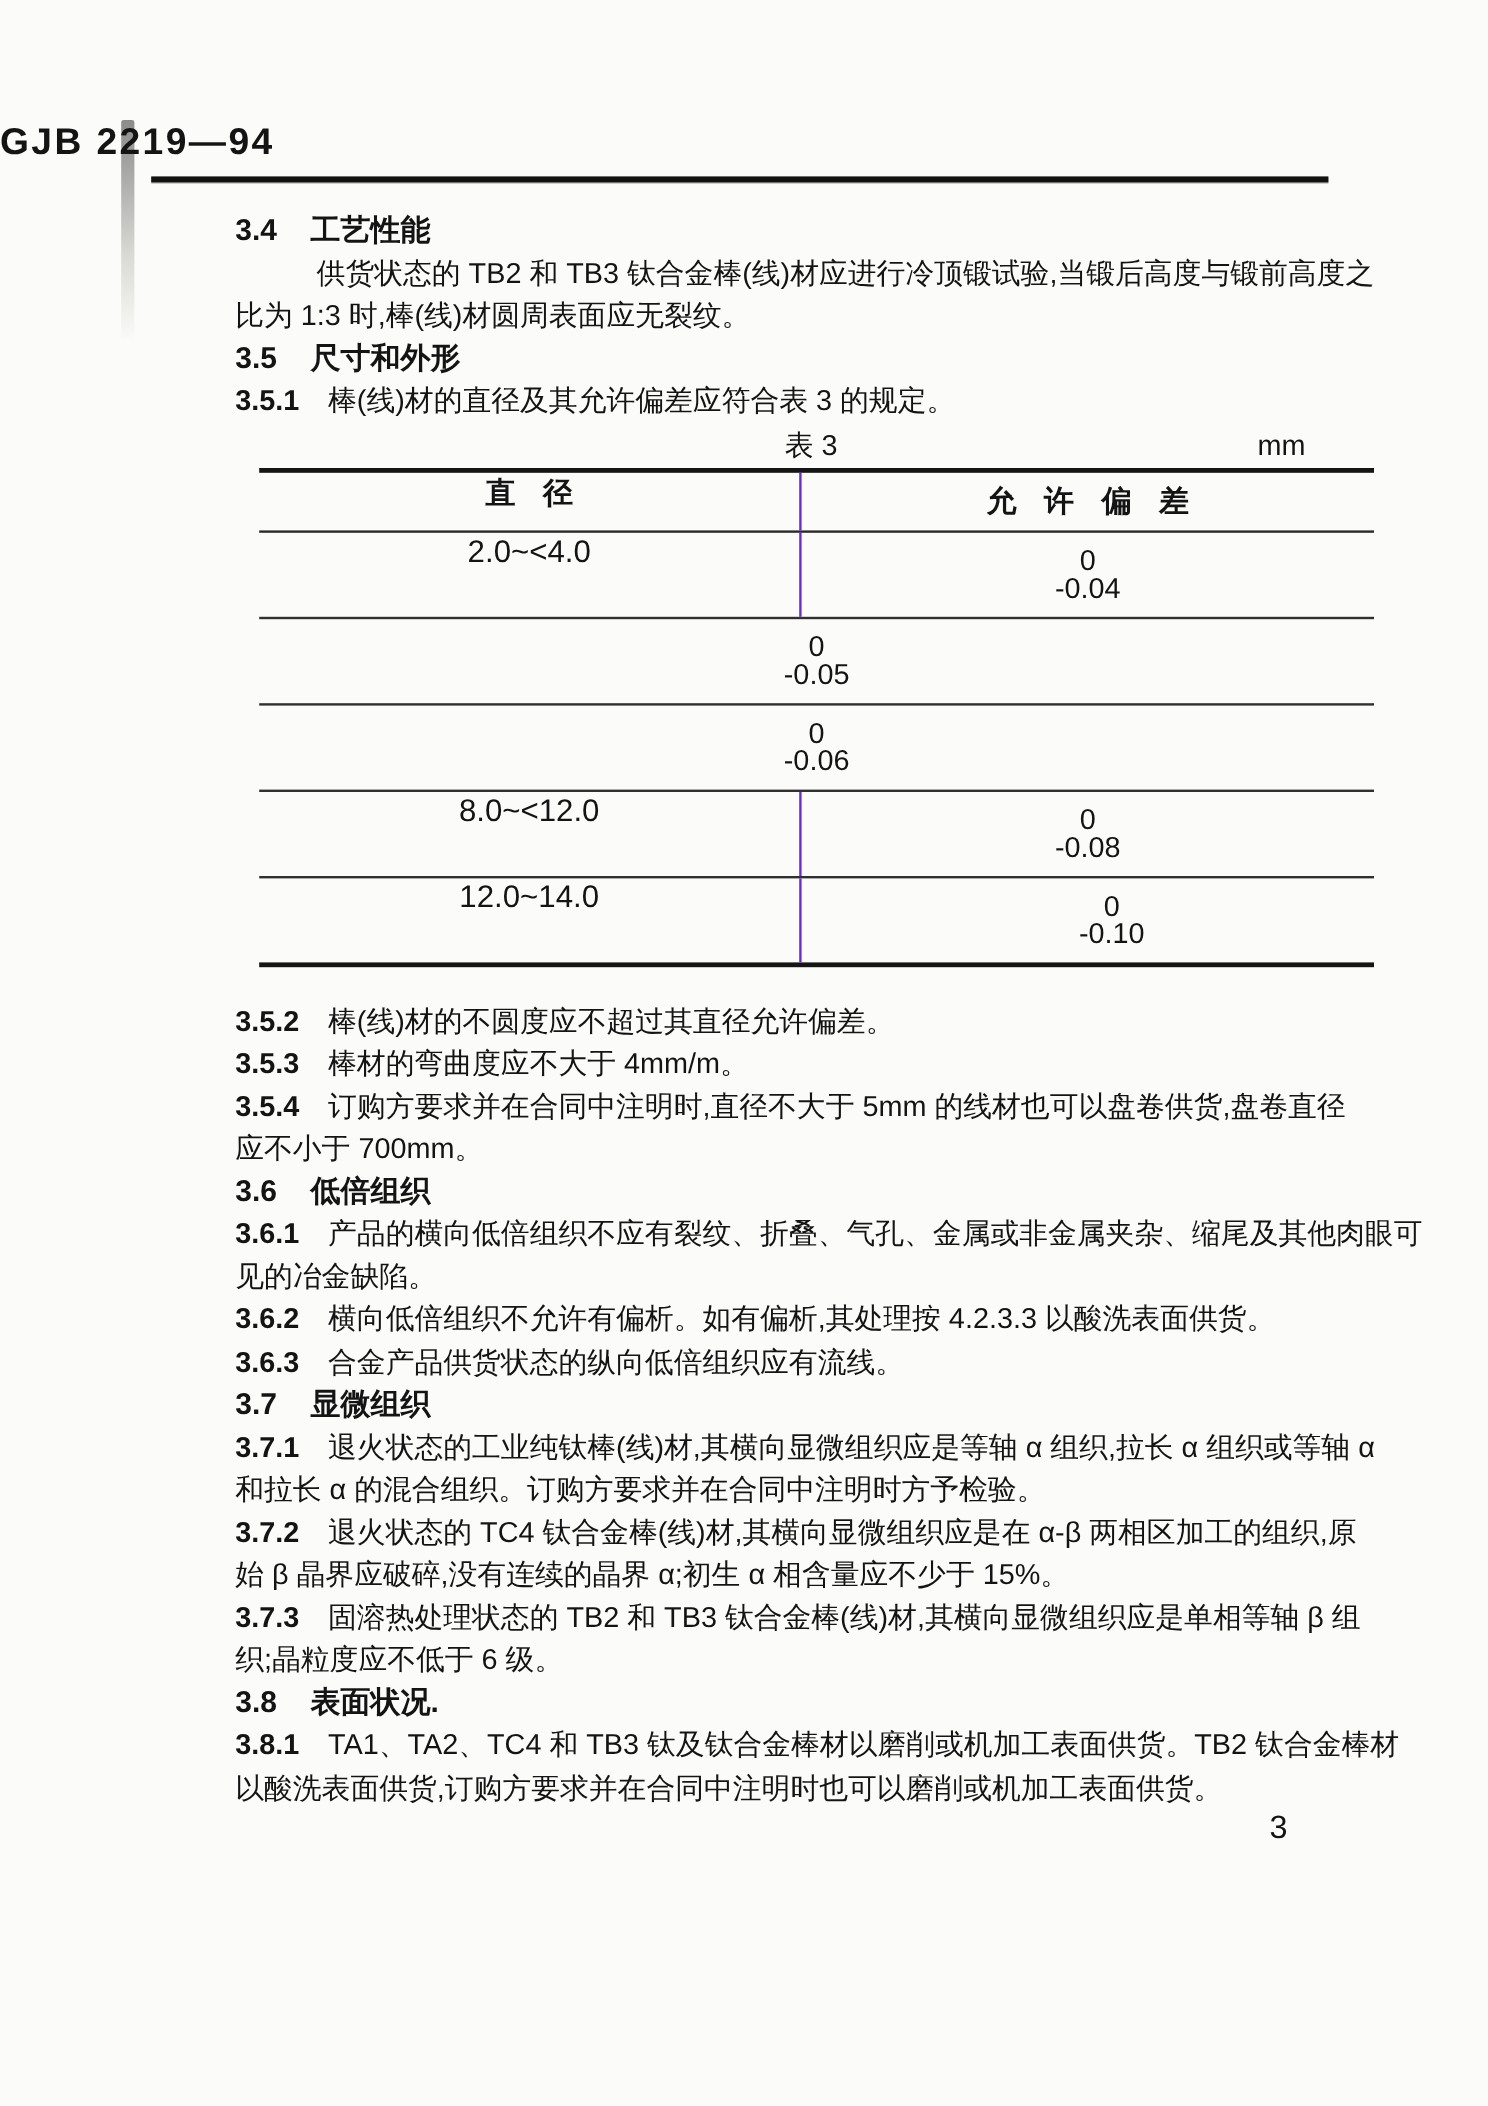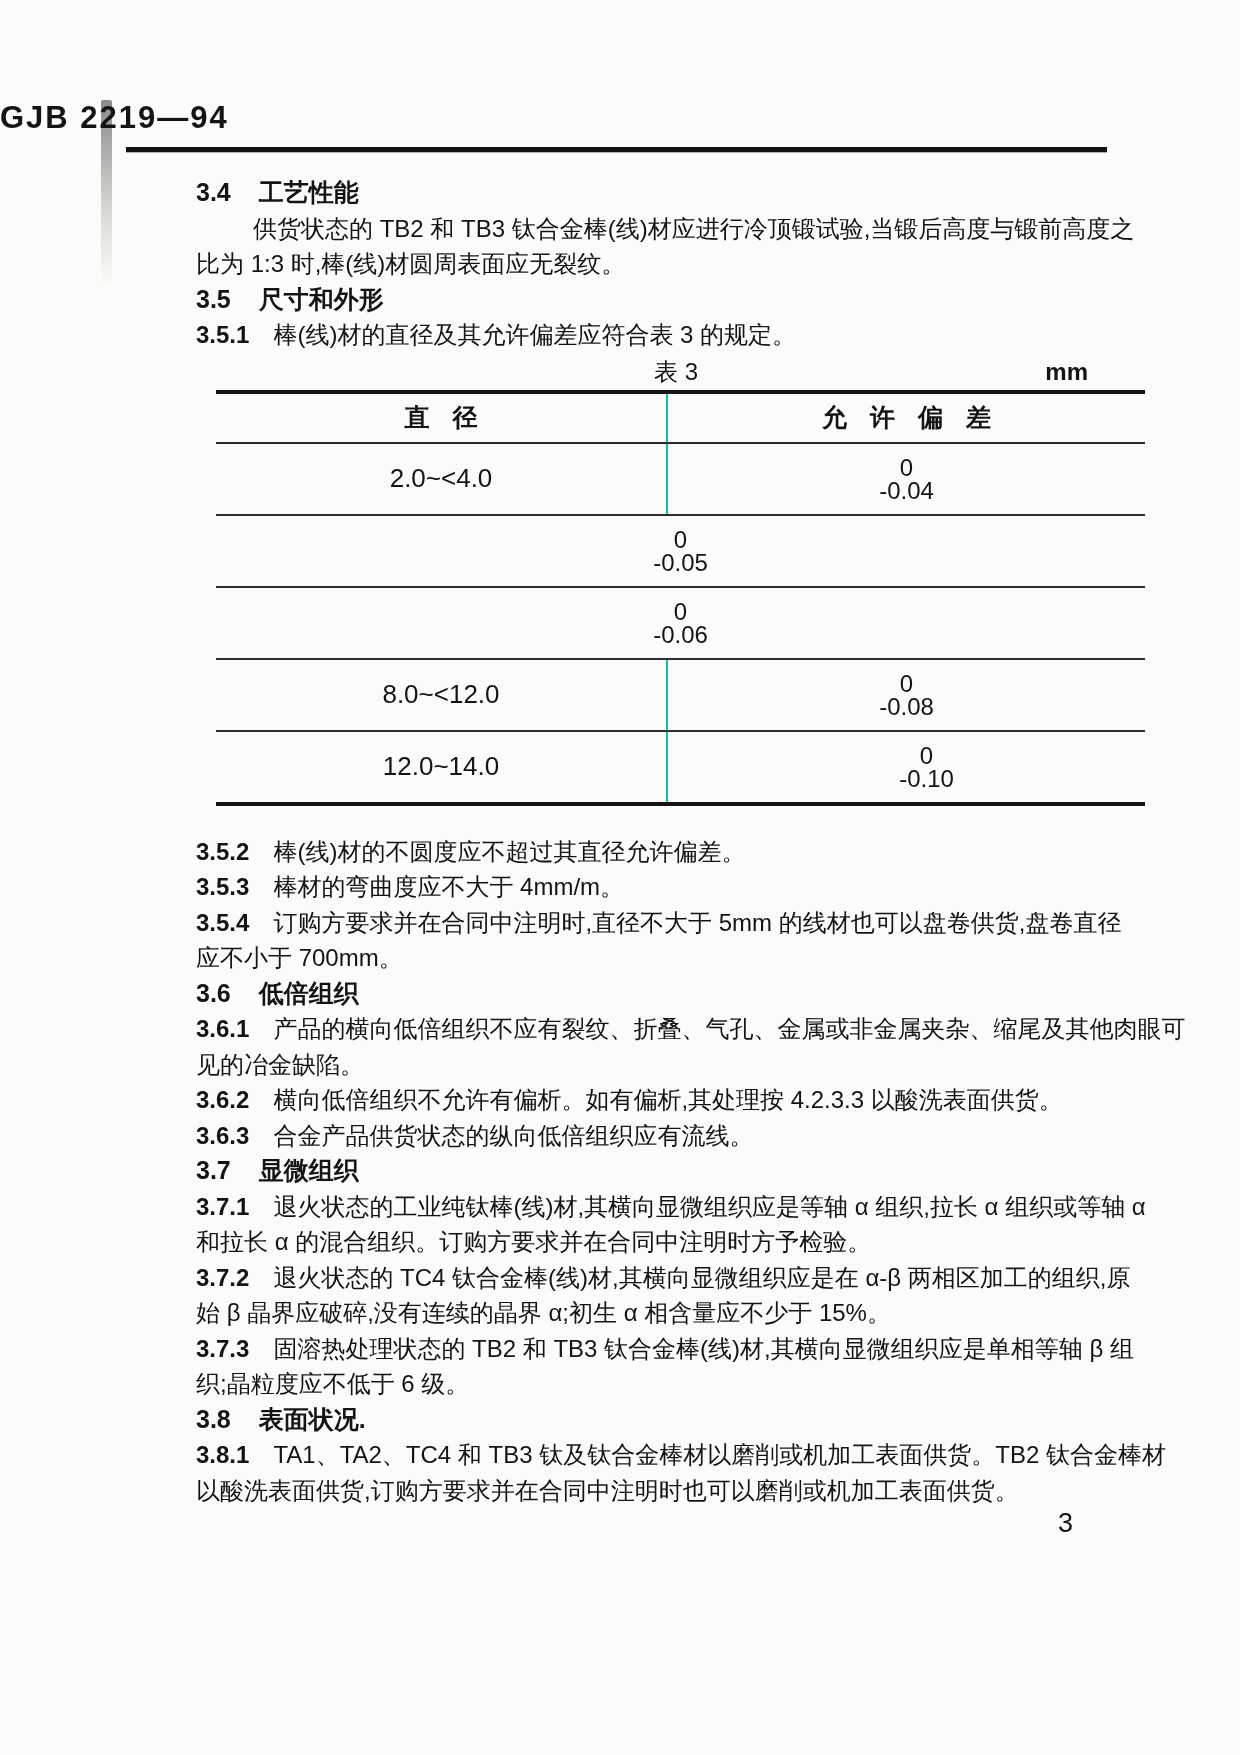--- a/index.html
+++ b/index.html
@@ -21,37 +21,37 @@
     position:absolute;top:100px;left:0;width:100%;
     text-align:left;font-size:31px;font-weight:700;letter-spacing:2px;
   }
   .header-rule{
     position:absolute;left:126px;top:147px;width:981px;height:5px;
     background:#121212;
     box-shadow:0 1px 0 rgba(40,40,40,.35);
   }
   .doc{position:absolute;left:148px;top:175px;width:960px;margin-left:48px;}
   .line{height:35.5px;line-height:35.5px;font-size:24px;font-weight:500;white-space:nowrap;}
-  .indent{padding-left:57px;}
+  .indent{padding-left:57px;text-align:center;}
   .heading{height:35.5px;line-height:35.5px;font-size:25px;font-weight:700;white-space:nowrap;}
   .h-num{display:inline-block;margin-right:28px;}
   .p-num{display:inline-block;margin-right:24px;font-weight:600;}
   .caption-row{position:relative;height:37px;line-height:37px;font-size:24px;}
   .caption{display:block;text-align:center;font-weight:500;}
-  .unit{position:absolute;right:68px;top:0;font-weight:700;}
+  .unit{position:absolute;right:68px;top:0;font-weight:400;}
   .tbl{
     margin-left:20px;width:929px;
     border-top:4px solid #151515;border-bottom:4px solid #151515;
   }
   .thead-row{display:flex;height:50px;border-bottom:2px solid #2a2a2a;}
   .trow{display:flex;height:72px;border-bottom:2px solid #303030;}
   .trow.last{border-bottom:none;height:70px;gap:40px;}
   .cell-c1{
-    width:452px;border-right:2px solid #14b8a6;
-    display:flex;align-items:center;justify-content:center;
+    width:452px;border-right:2px solid #6d28d9;
+    display:flex;align-items:flex-start;justify-content:center;
   }
   .cell-c2{flex:1;display:flex;align-items:center;justify-content:center;}
   .th-text{font-size:25px;font-weight:600;word-spacing:16px;}
   .td-diameter{font-size:26px;font-weight:500;}
   .tol{text-align:center;font-size:24px;line-height:23px;font-weight:500;}
   .gap{height:28px;}
   .page-num{position:absolute;left:1058px;top:1505px;font-size:27px;font-weight:500;line-height:36px;}
 </style>
 </head>
 <body>

